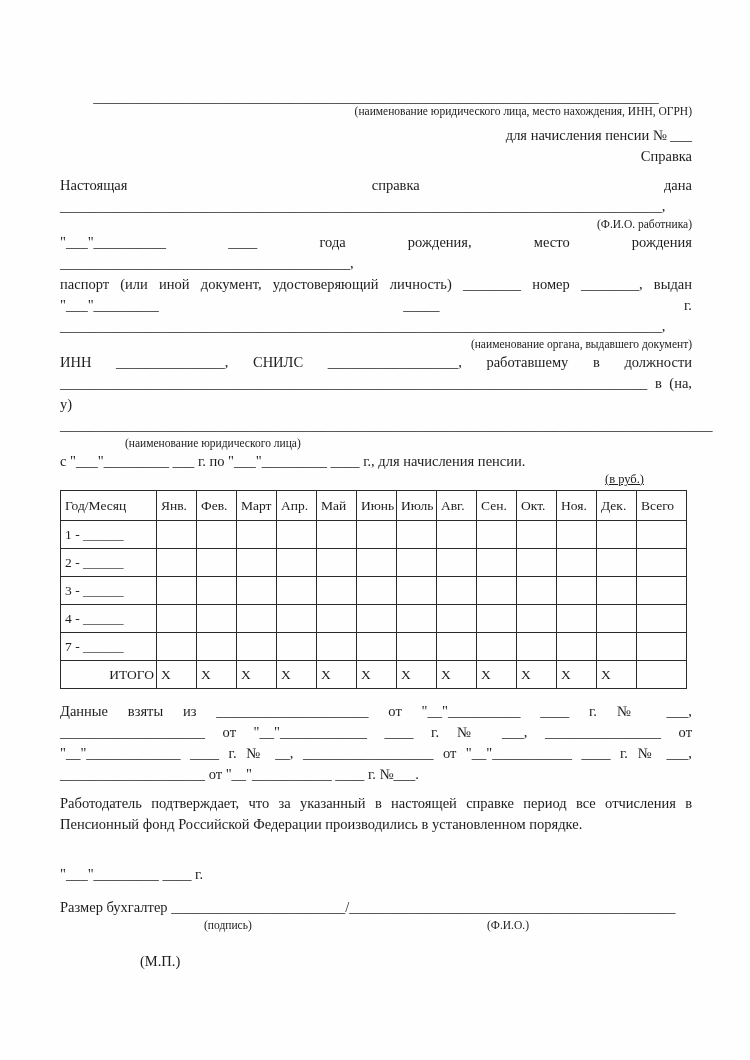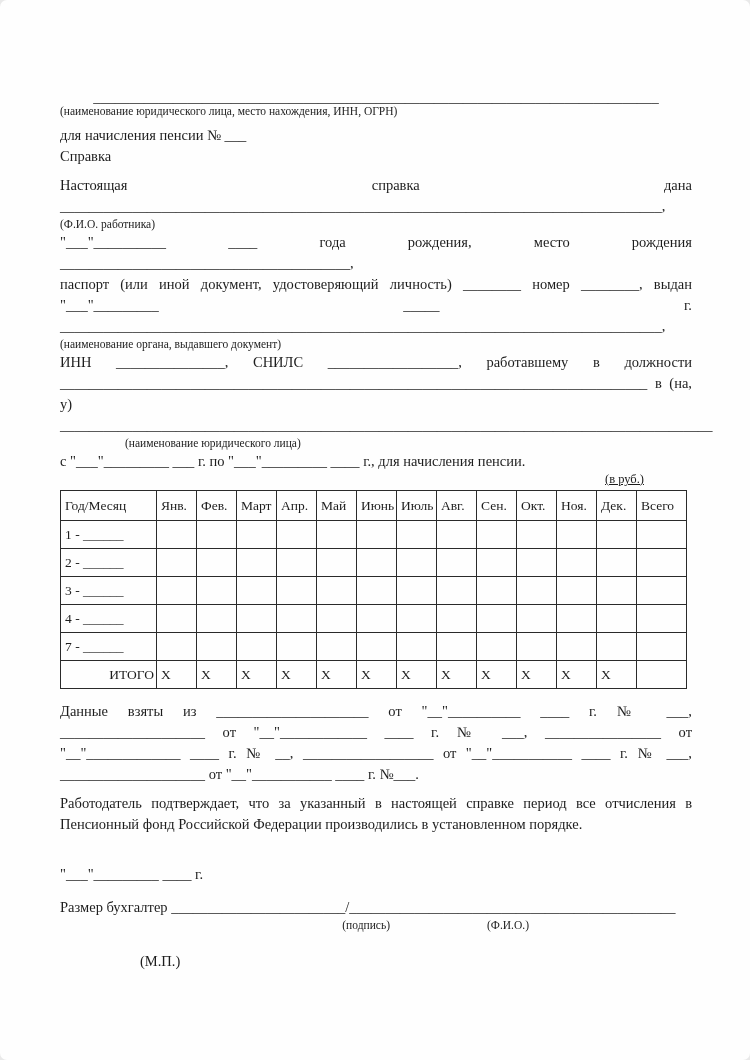--- a/index.html
+++ b/index.html
@@ -8,25 +8,24 @@
     width:750px;height:1060px;
     margin:0 auto;
     background:#fefefe;
     box-sizing:border-box;
     padding:90px 58px 0 60px;
     font-family:"Liberation Serif", serif;
     font-size:14.5px;
     line-height:21px;
     color:#1d1d1d;
     overflow:hidden;
-    border-radius:7px;
   }
   .line{white-space:normal;}
   .just{text-align:justify;text-align-last:justify;}
-  .center{text-align:left;}
+  .center{text-align:right;}
   .cap{font-size:11.5px;line-height:15px;color:#222;}
   .org-line{line-height:14px;text-align:center;letter-spacing:0;}
   .rub{text-align:right;padding-right:48px;font-size:12.5px;line-height:15px;text-decoration:underline;}
   .title-block{margin-top:6px;}
   .intro{margin-top:8px;}
   .salary{margin-top:4px;}
   table.sal{
     border-collapse:collapse;
     table-layout:fixed;
     width:532px;
@@ -42,21 +41,21 @@
     white-space:nowrap;
   }
   table.sal tr.hdr td{height:29px;}
   td.lab{padding-left:5px;}
   td.total-lab{text-align:right;padding-right:5px;}
   .source{margin-top:12px;}
   .confirm{margin-top:8px;}
   .dateline{margin-top:29px;}
   .sig{margin-top:12px;}
   .sig-caps{position:relative;height:15px;}
-  .sig-caps .c1{position:absolute;left:160px;width:170px;text-align:right;}
+  .sig-caps .c1{position:absolute;left:144px;width:170px;text-align:left;}
   .sig-caps .c2{position:absolute;left:363px;width:170px;text-align:center;}
   .stamp{margin-top:18px;padding-left:80px;}
   .orgcap2{padding-left:65px;}
 </style>
 </head>
 <body>
 
 <div class="page">
 
   <div class="org-line">______________________________________________________________________________</div>

